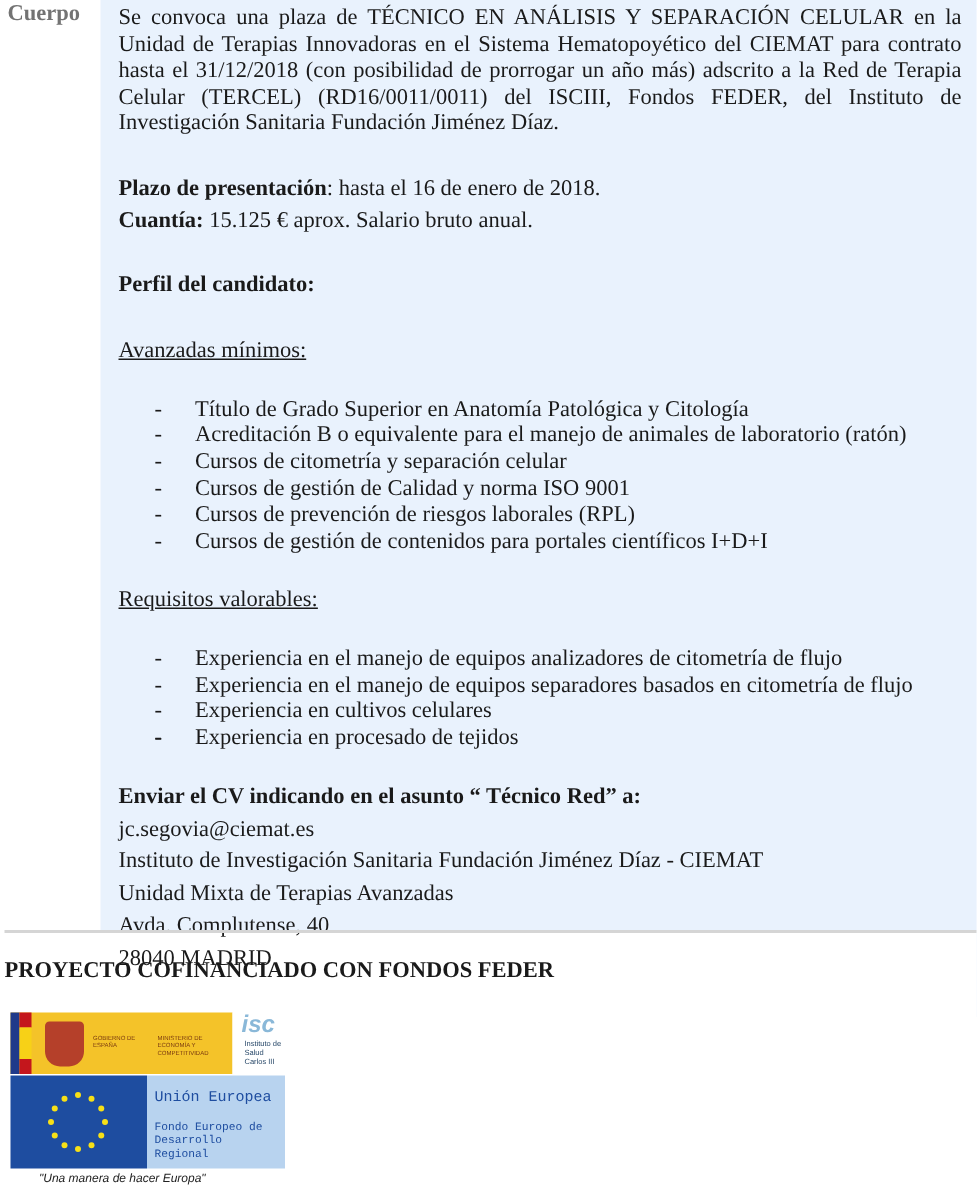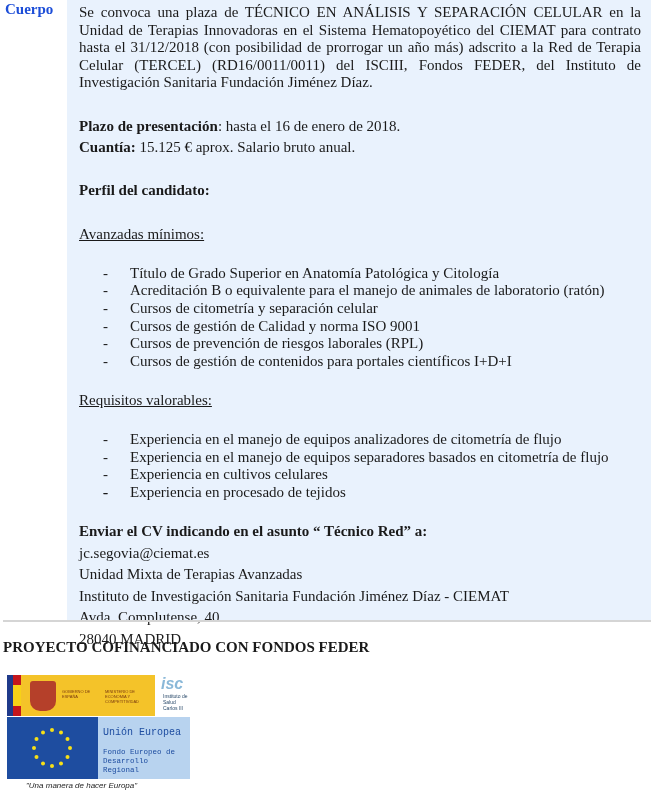--- a/index.html
+++ b/index.html
@@ -1,20 +1,20 @@
 <!DOCTYPE html>
 <html><head>
 <meta charset="utf-8">
 <style>
   html, body { margin:0; padding:0; background:#ffffff; }
   body { width:651px; height:800px; position:relative; overflow:hidden;
          font-family:"Liberation Serif", "DejaVu Serif", serif; color:#1a1a1a; font-size:15px; }
   .row { position:absolute; left:0; top:0; width:651px; height:620px; }
   .label-cell { position:absolute; left:0; top:0; width:67px; height:620px; background:#fff; }
-  .label { position:absolute; left:5px; top:0px; font-weight:bold; font-size:15px; line-height:18px; color:#1d4ed8; }
+  .label { position:absolute; left:5px; top:0px; font-weight:bold; font-size:15px; line-height:18px; color:#737373; }
   .body-cell { position:absolute; left:67px; top:0; width:584px; height:620px; background:#e9f2fd; }
   .content { position:absolute; left:8px; top:0; width:570px; line-height:17.6px; font-size:15px; }
   .justify { text-align:justify; }
   .p { margin:4px; }
   .gap { height:17.6px; }
   .u { text-decoration:underline; }
   .b { font-weight:bold; }
   ul.dash { list-style:none; margin:0; padding:0; }
   ul.dash li { position:relative; padding-left:55px; }
   ul.dash li .dash { position:absolute; left:28px; }
@@ -71,22 +71,22 @@
       <ul class="dash">
         <li><span class="dash">-</span><span>Experiencia en el manejo de equipos analizadores de citometría de flujo</span></li>
         <li><span class="dash">-</span><span>Experiencia en el manejo de equipos separadores basados en citometría de flujo</span></li>
         <li><span class="dash">-</span><span>Experiencia en cultivos celulares</span></li>
         <li><span class="dash">-</span></li>
         <li><span class="dash">-</span><span>Experiencia en procesado de tejidos</span></li>
       </ul>
       <div class="gap"></div>
       <p class="p b">Enviar el CV indicando en el asunto “ Técnico Red”  a:</p>
       <p class="p">jc.segovia@ciemat.es</p>
+      <p class="p">Instituto de Investigación Sanitaria Fundación Jiménez Díaz - CIEMAT</p>
       <p class="p">Unidad Mixta de Terapias Avanzadas</p>
-      <p class="p">Instituto de Investigación Sanitaria Fundación Jiménez Díaz - CIEMAT</p>
       <p class="p">Avda. Complutense, 40</p>
       <p class="p">28040 MADRID</p>
     </div>
   </div>
 </div>
 
 <div class="divider"></div>
 
 <div class="feder-title">PROYECTO COFINANCIADO CON FONDOS FEDER</div>
 

